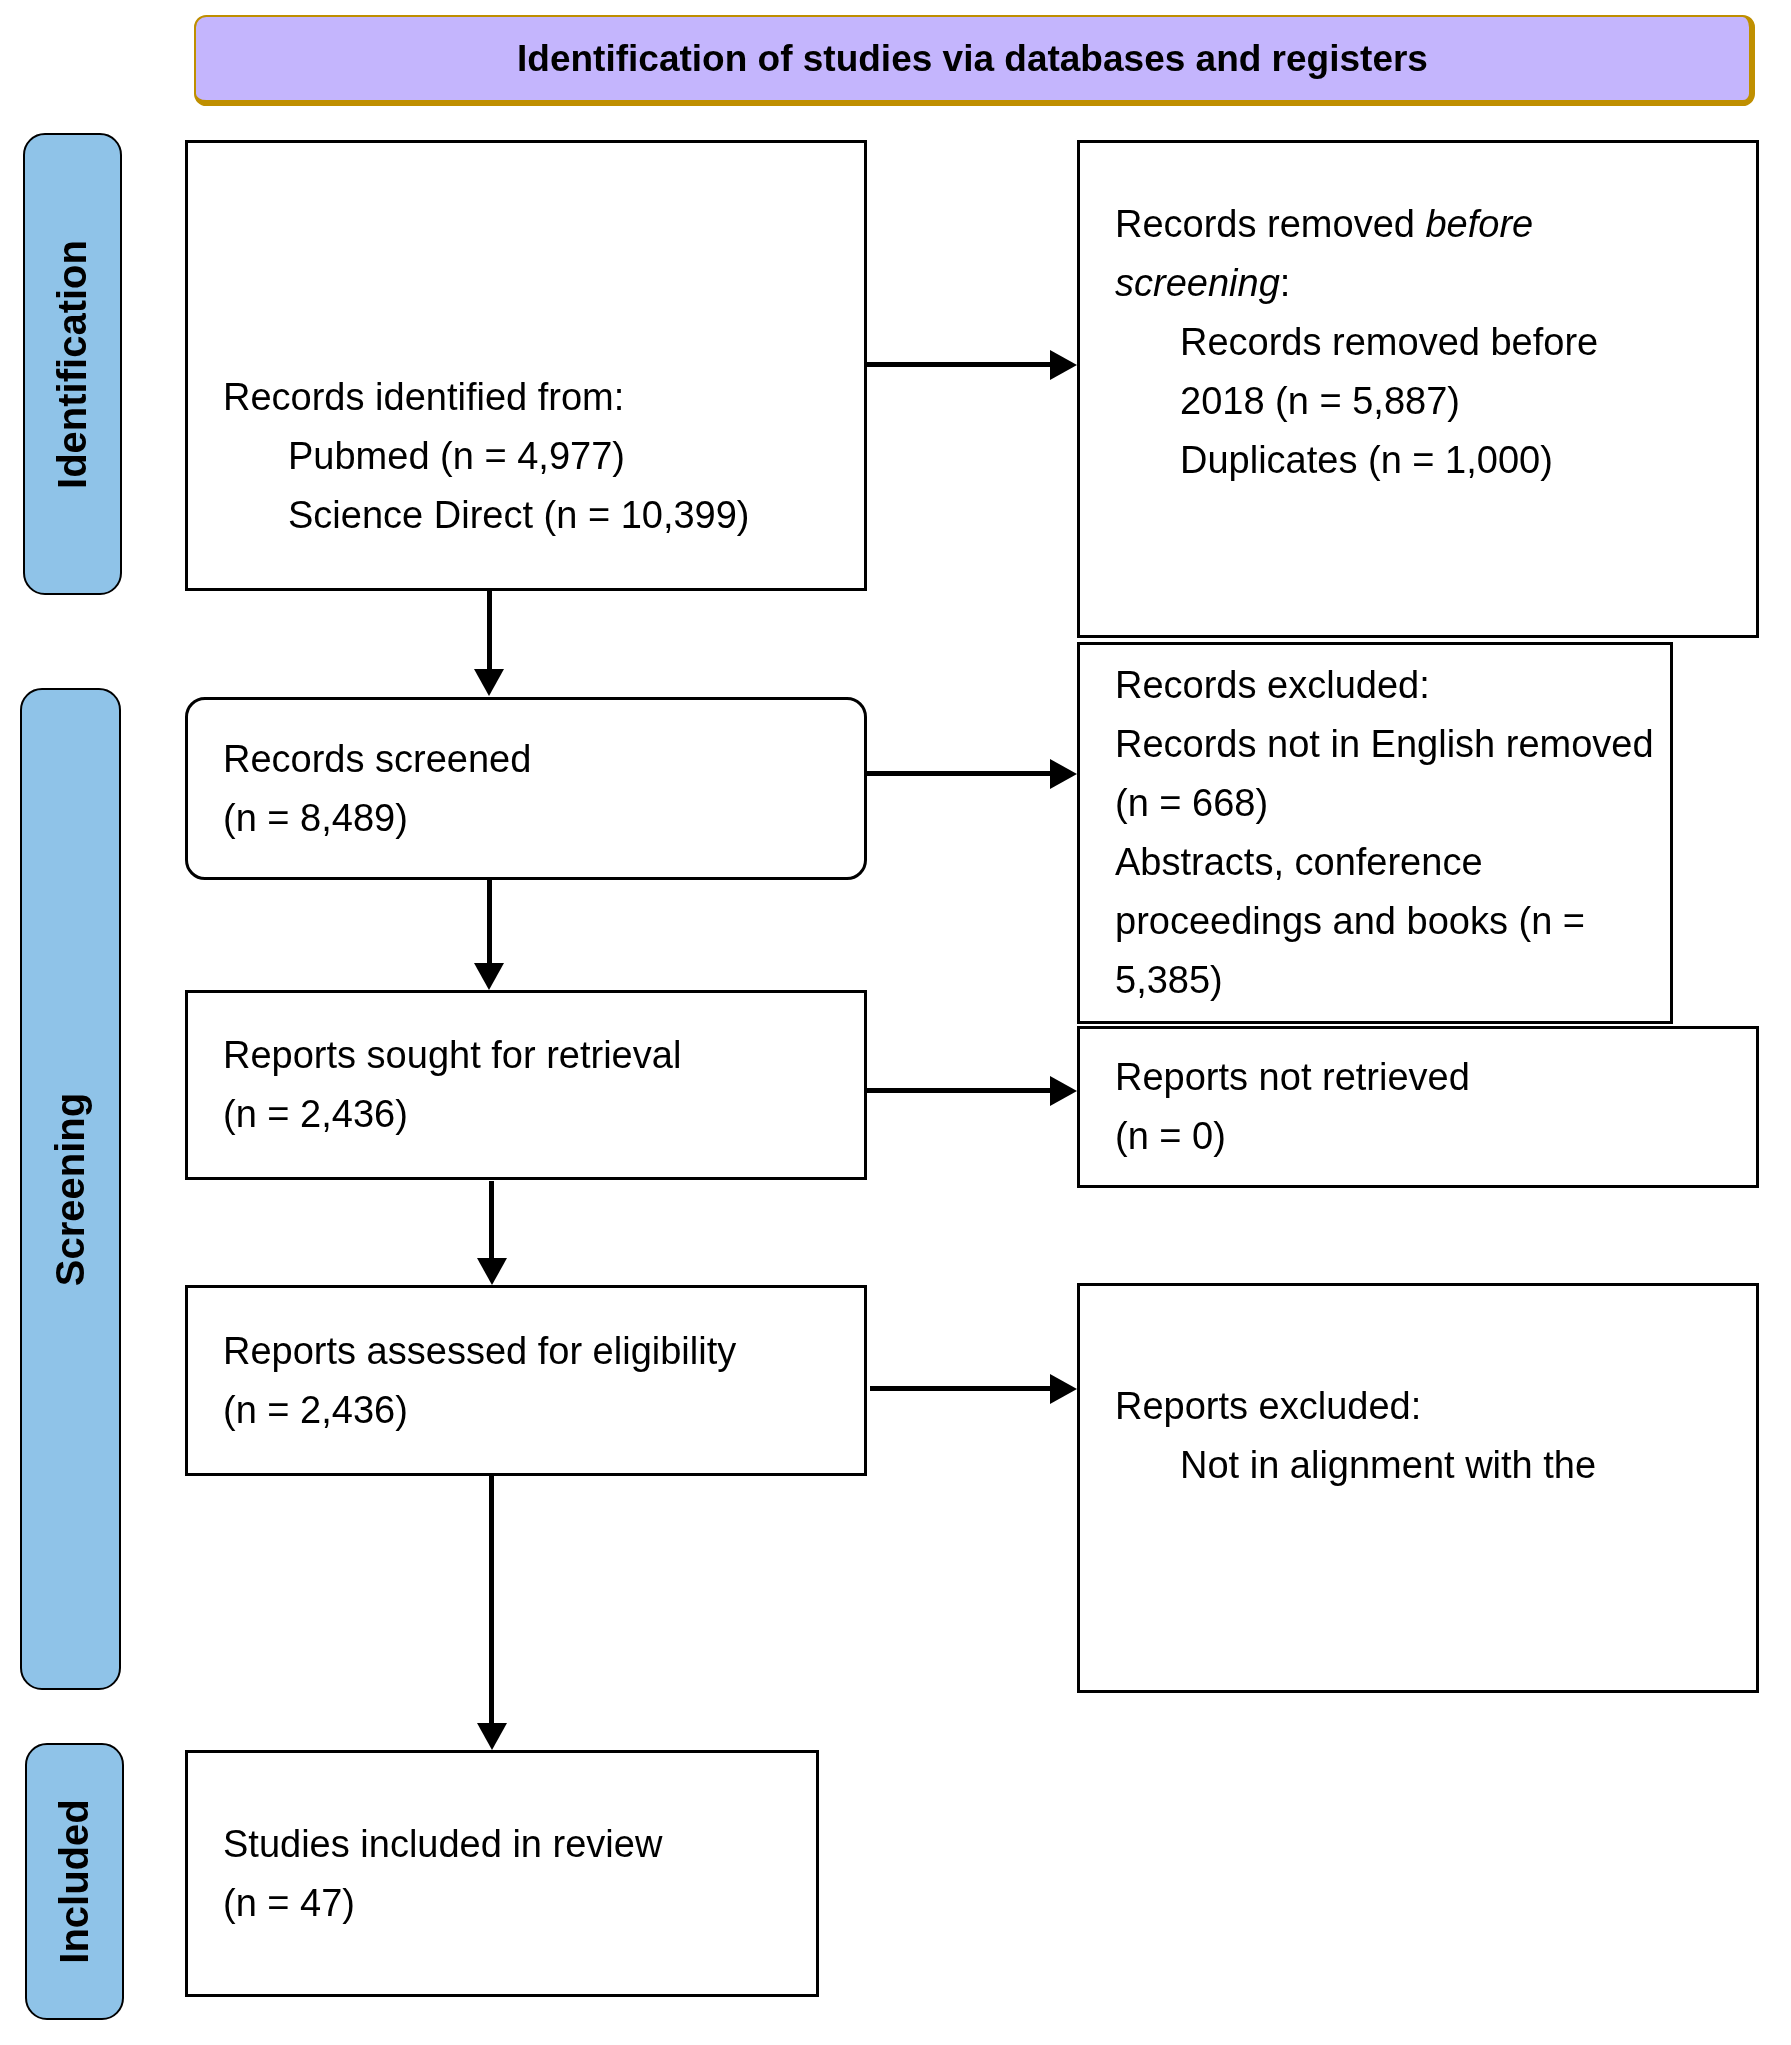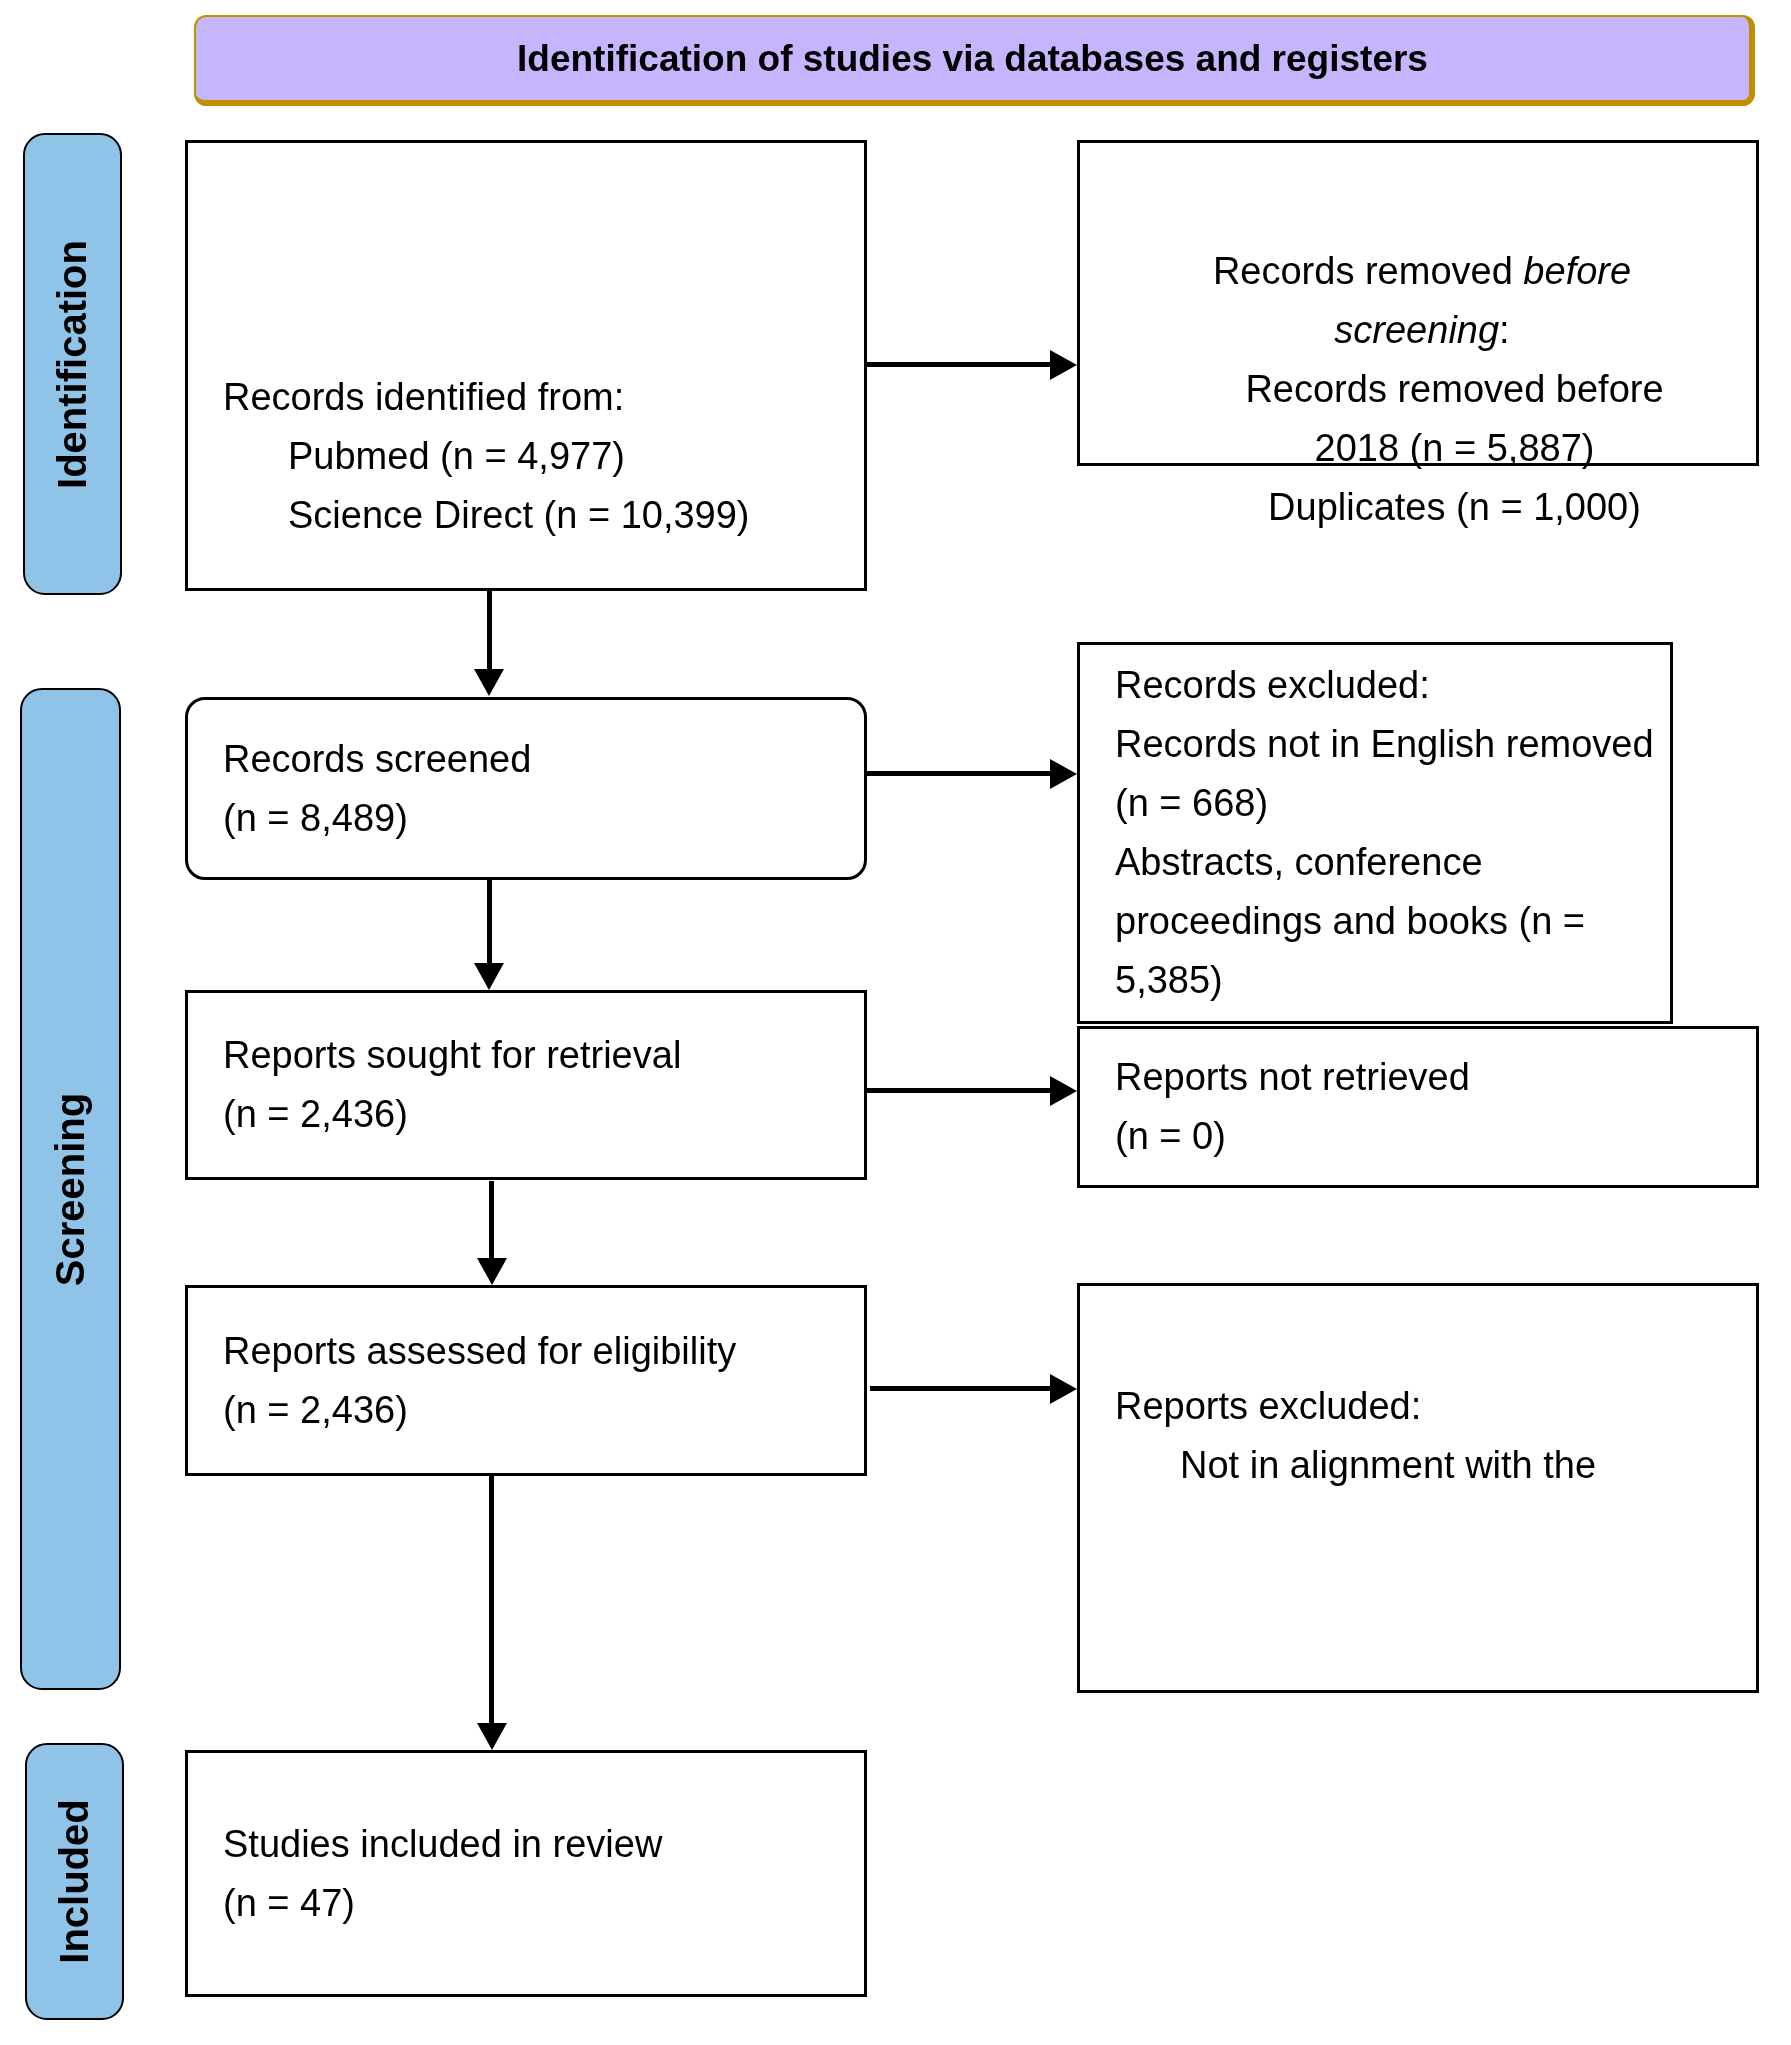--- a/index.html
+++ b/index.html
@@ -53,28 +53,28 @@
     display: flex; flex-direction: column;
     justify-content: center;
     padding: 0 27px 0 35px;
     font-size: 38px;
     line-height: 59px;
   }
   .fbox .line { white-space: nowrap; }
   .fbox .line.indent { padding-left: 65px; }
 
   .b1 { left: 185px;  top: 140px;  width: 682px; height: 451px; justify-content: flex-start; padding-top: 225px; }
-  .b2 { left: 1077px; top: 140px;  width: 682px; height: 326px; justify-content: flex-start; padding-top: 99px; text-align: center; }
+  .b2 { left: 1077px; top: 140px;  width: 682px; height: 498px; justify-content: flex-start; padding-top: 52px; }
   .b3 { left: 185px;  top: 697px; width: 682px; height: 183px; border-radius: 20px; }
   .b4 { left: 1077px; top: 642px;  width: 596px; height: 382px; }
   .b5 { left: 185px;  top: 990px; width: 682px; height: 190px; }
   .b6 { left: 1077px; top: 1026px; width: 682px; height: 162px; }
   .b7 { left: 185px;  top: 1285px; width: 682px; height: 191px; }
   .b8 { left: 1077px; top: 1283px; width: 682px; height: 410px; justify-content: flex-start; padding-top: 91px; }
-  .b9 { left: 185px;  top: 1750px; width: 682px; height: 247px; }
+  .b9 { left: 185px;  top: 1750px; width: 634px; height: 247px; }
 
   
   .aline { position: absolute; background: #000000; }
   .ahead-right {
     position: absolute; width: 0; height: 0;
     border-top: 15px solid transparent;
     border-bottom: 15px solid transparent;
     border-left: 27px solid #000000;
   }
   .ahead-down {

